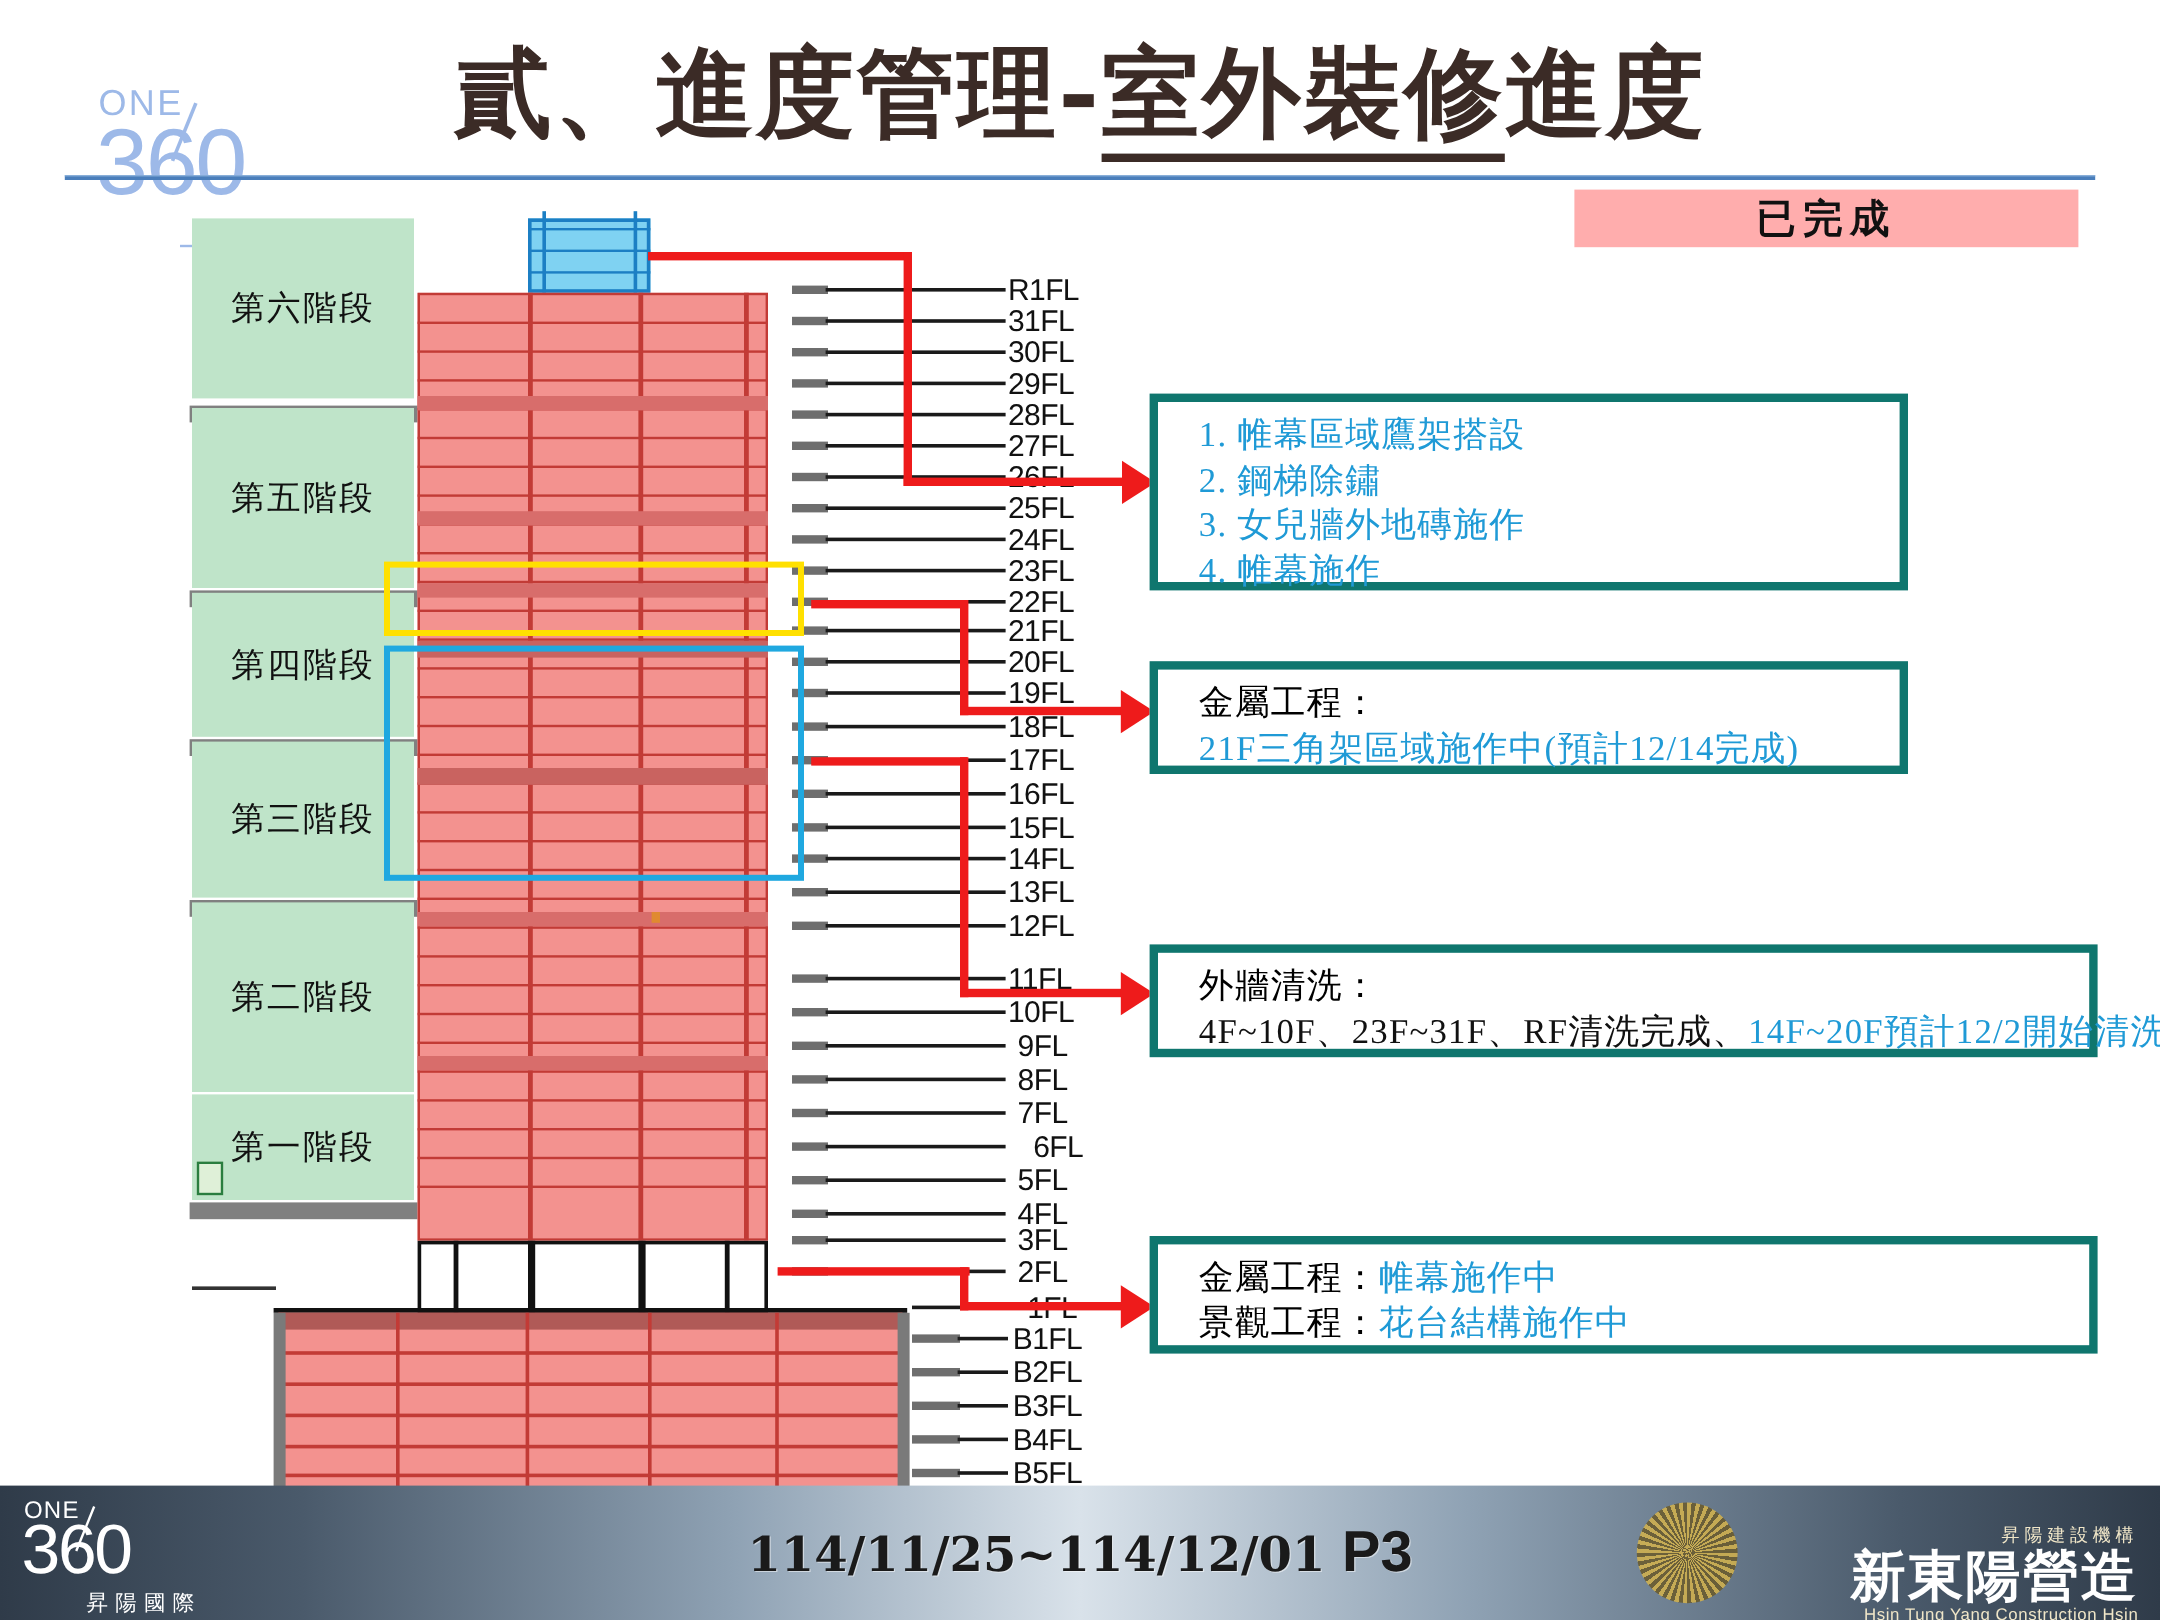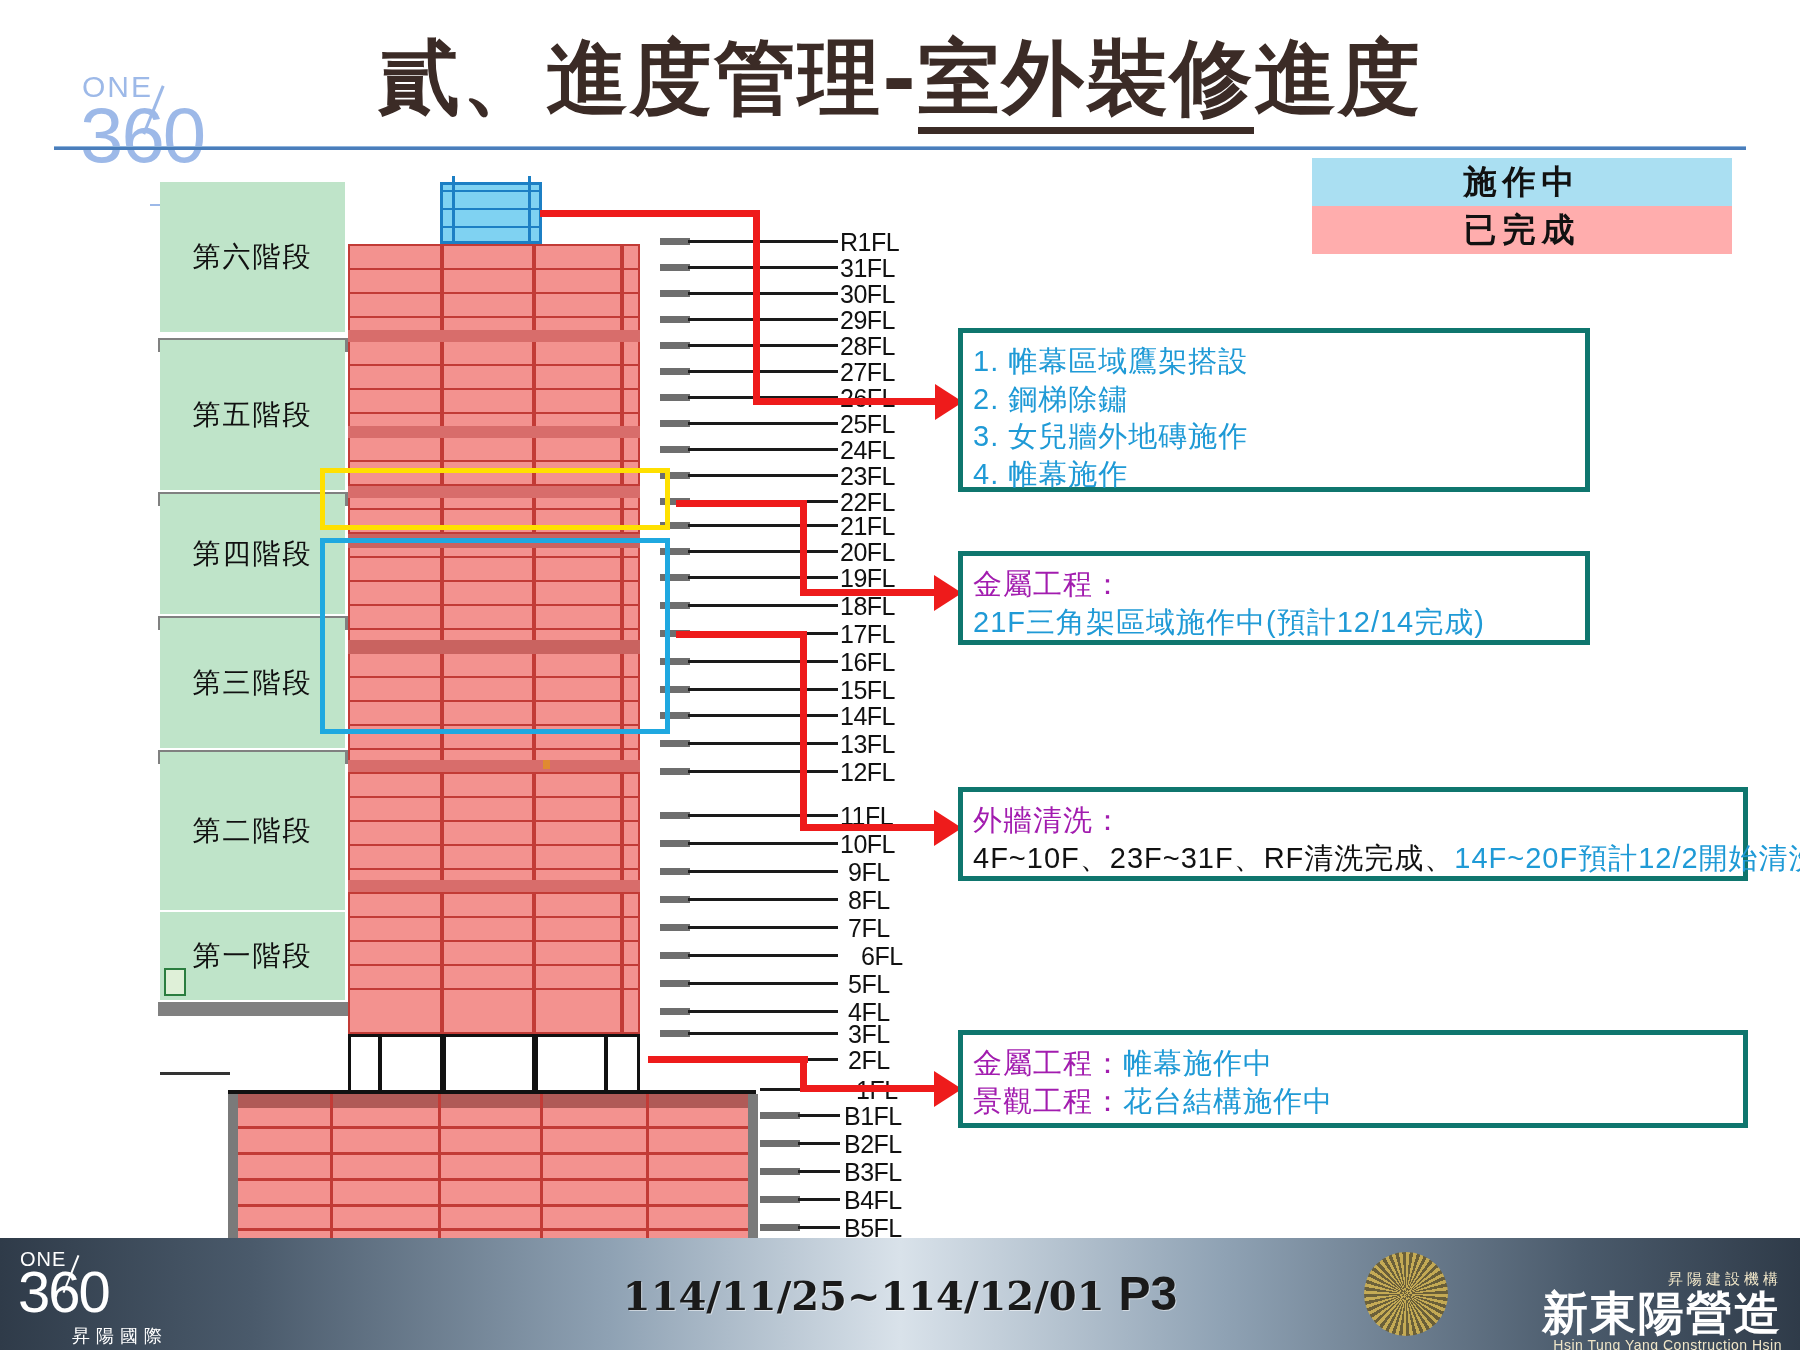--- a/index.html
+++ b/index.html
@@ -65,27 +65,27 @@
      position:absolute; font-family:"Liberation Sans",sans-serif;
      font-size:25px; color:#111; white-space:nowrap; letter-spacing:-0.5px;
   }
 
   
   .hl-yellow { position:absolute; border:5px solid #ffe000; }
   .hl-blue   { position:absolute; border:5px solid #1fa8e0; }
 
   
   .note {
-     position:absolute; background:#fff; border:5px solid #0f766e;
-     font-family:Liberation Sans, sans-serif;
-     padding:10px 10px;
+     position:absolute; background:#fff; border:7px solid #0f766e;
+     font-family:Liberation Serif, serif;
+     padding:10px 34px;
   }
   .note .ln { font-size:29px; line-height:1.30; white-space:nowrap; letter-spacing:1px; }
   .c-blue { color:#1f9ad6; }
-  .c-red  { color:#a21caf; }
+  .c-red  { color:#000000; }
   .c-black{ color:#111; }
 
   
   .red-seg { position:absolute; background:#ee1b1b; }
   .arrow-head {
      position:absolute; width:0; height:0;
      border-top:18px solid transparent; border-bottom:18px solid transparent;
      border-left:28px solid #ee1b1b;
   }
 
@@ -129,21 +129,20 @@
     <div class="bar"></div>
     <div class="cn">昇陽國際</div>
   </div>
 
   <div class="title">
     <span>貳、進度管理-</span><span class="ul">室外裝修</span><span>進度</span>
   </div>
   <div class="hr-blue"></div>
 
   <div class="legend">
-    <div class="item in-progress">施作中</div>
     <div class="item done">已完成</div>
   </div>
 
   <div class="stage" style="left:160px; top:182px; width:185px; height:150px;">第六階段</div>
   <div class="gray-band" style="left:158px; top:338px; width:190px;"></div>
 
   <div class="stage" style="left:160px; top:340px; width:185px; height:150px;">第五階段</div>
   <div class="gray-band" style="left:158px; top:492px; width:190px;"></div>
 
   <div class="stage" style="left:160px; top:494px; width:185px; height:120px;">第四階段</div>

